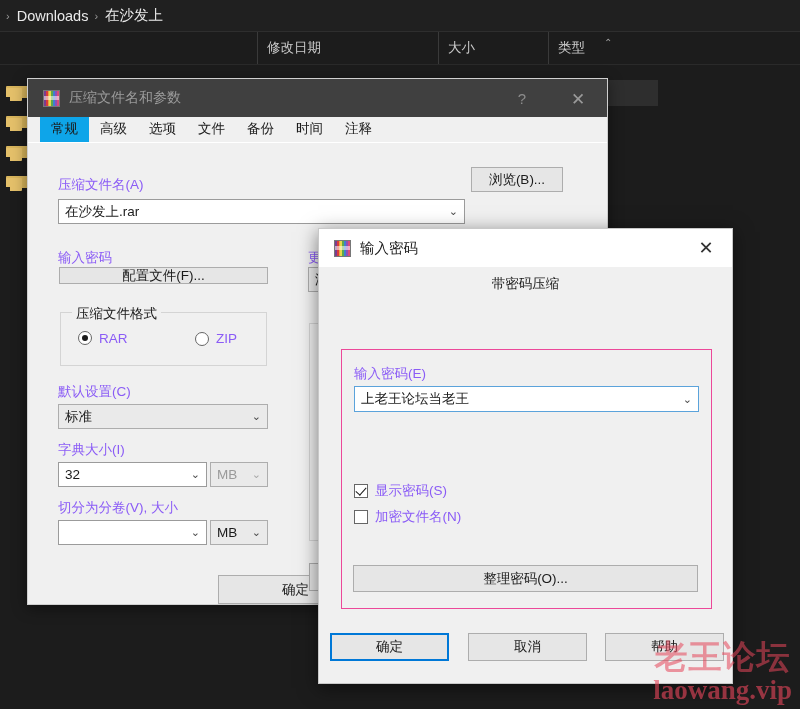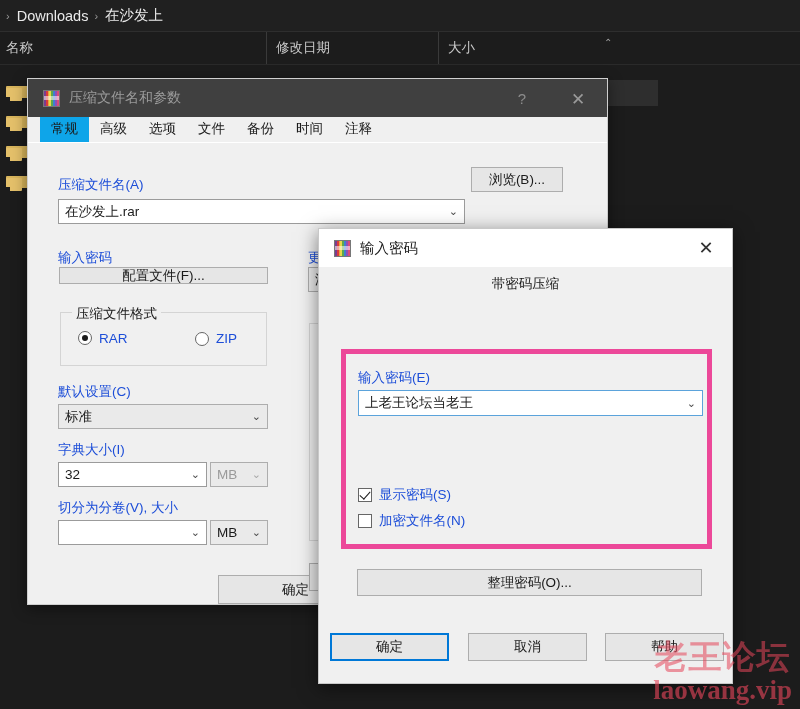--- a/index.html
+++ b/index.html
@@ -95,21 +95,21 @@
     display:flex;align-items:flex-end;padding-left:12px;box-sizing:border-box;
   }
   .tab{
     padding:4px 11px 5px 11px;font-size:13.5px;color:#1b1b1b;
     cursor:default;line-height:16px;
   }
   .tab.active{background:#0ea5e9;}
 
   .rar-body{position:absolute;left:0;top:64px;right:0;bottom:0;background:#f0f0f0;}
 
-  .lbl{font-size:13.5px;color:#1d4ed8;}
+  .lbl{font-size:13.5px;color:#8b5cf6;}
   .fld{
     box-sizing:border-box;background:#fff;border:1px solid #9b9b9b;
     font-size:13.5px;color:#1b1b1b;padding:2px 6px;display:flex;align-items:center;
   }
   .fld .chev{margin-left:auto;color:#4a4a4a;font-size:11px;}
   .combo{
     box-sizing:border-box;background:#eaeaea;border:1px solid #adadad;
     font-size:13.5px;color:#1b1b1b;padding:2px 6px;display:flex;align-items:center;
   }
   .combo .chev{margin-left:auto;color:#4a4a4a;font-size:11px;}
@@ -156,22 +156,22 @@
   .pwd-close{
     position:absolute;right:10px;top:8px;width:32px;height:22px;
     color:#333;font-size:18px;text-align:center;line-height:22px;cursor:default;
     font-family:"DejaVu Sans",sans-serif;
   }
   .pwd-head{
     position:absolute;left:0;top:46px;width:100%;text-align:center;
     font-size:13.5px;color:#1b1b1b;
   }
   .pwd-panel{
-    position:absolute;left:22px;top:120px;width:371px;height:200px;
-    border:5px solid #ec4899;box-sizing:border-box;background:transparent;text-decoration:underline;
+    position:absolute;left:22px;top:120px;width:371px;height:260px;
+    border:1px solid #ec4899;box-sizing:border-box;background:transparent;text-decoration:underline;
   }
   .pwd-footer{
     position:absolute;left:0;bottom:0;width:100%;height:62px;background:#f0f0f0;
   }
   .btn.default{border:2px solid #0078d7;background:#e6e6e6;}
 
   
   #watermark{
     position:absolute;right:8px;bottom:4px;text-align:center;
     pointer-events:none;user-select:none;margin-left:18px;
@@ -191,28 +191,28 @@
 <div id="explorer">
 
   <div class="breadcrumb">
     <span class="bc-chev">›</span>
     <span class="bc-item">Downloads</span>
     <span class="bc-chev">›</span>
     <span class="bc-item">在沙发上</span>
   </div>
   <div class="explorer-divider"></div>
 
-  <div class="col-head first" style="left:0px;width:266px;">
-    <span>名称</span>
-  </div>
-  <div class="col-head" style="left:266px;width:172px;">
+  <div class="col-head" style="left:257px;width:172px;">
     <span>修改日期</span>
   </div>
   <div class="col-head" style="left:438px;width:110px;">
     <span>大小</span>
+  </div>
+  <div class="col-head" style="left:548px;width:115px;">
+    <span>类型</span>
   </div>
   <div class="sort-caret" style="left:604px;">⌃</div>
   <div class="col-head-underline"></div>
 
   <div class="file-row sel" style="left:0;top:80px;width:663px;">
     <span class="row-hl"></span>
     <span class="folder-ico" style="top:6px;">
         <span class="tab"></span>
         <span class="body"></span>
         <span class="notch"></span>

